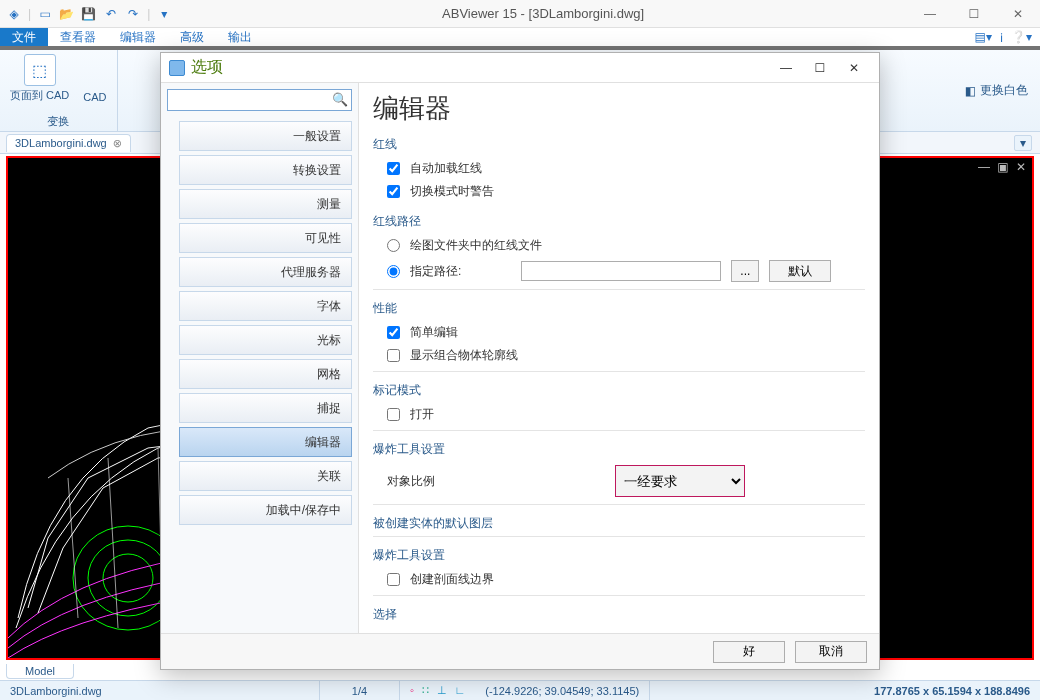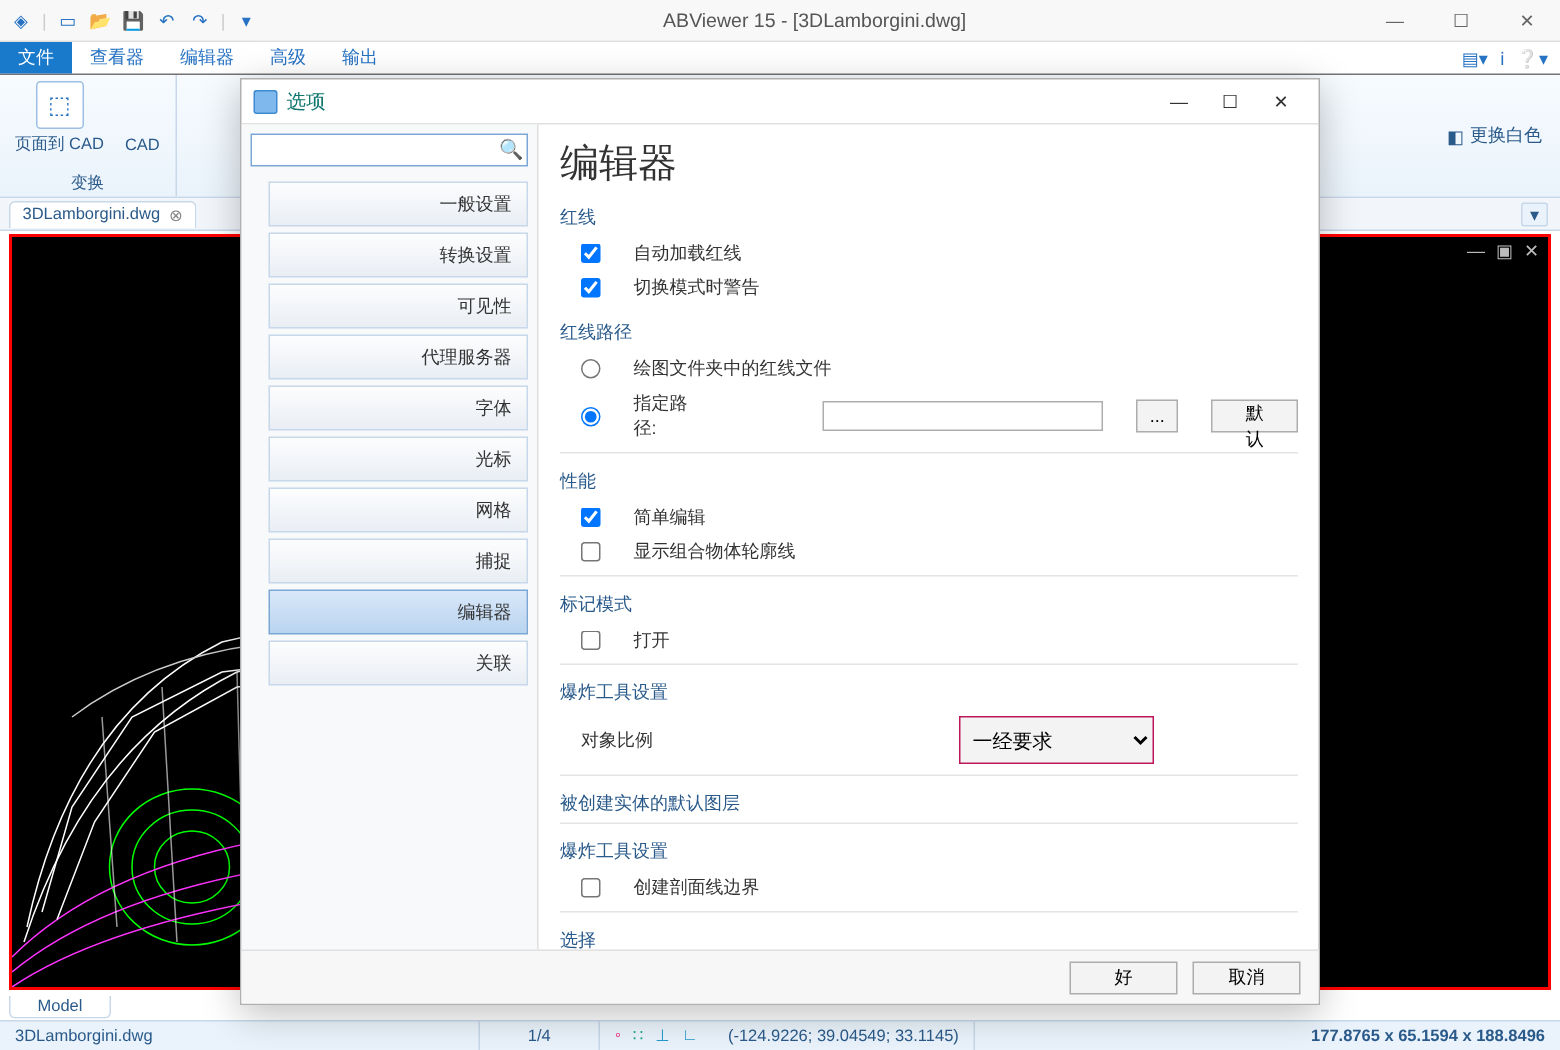--- a/index.html
+++ b/index.html
@@ -7,21 +7,21 @@
 
 
 .titlebar { height: 28px; background: #f8f8f8; display: flex; align-items: center; border-bottom: 1px solid #e0e0e0; }
 .titlebar .qat { display: flex; gap: 6px; padding: 0 6px; align-items: center; }
 .titlebar .qat .ic { width: 16px; height: 16px; display: flex; align-items: center; justify-content: center; color: #2672c3; cursor: pointer; }
 .titlebar .title { flex: 1; text-align: center; color: #555; font-size: 13px; }
 .titlebar .winbtns { display: flex; }
 .titlebar .winbtns div { width: 44px; height: 28px; display: flex; align-items: center; justify-content: center; color: #666; cursor: pointer; }
 
 
-.ribbon-tabs { height: 22px; background: #fff; display: flex; align-items: stretch; border-bottom: 1px solid #737373; text-align: right; }
+.ribbon-tabs { height: 22px; background: #fff; display: flex; align-items: stretch; border-bottom: 4px solid #737373; text-align: right; }
 .ribbon-tabs .tab { padding: 0 12px; display: flex; align-items: center; color: #2672c3; cursor: pointer; font-size: 12px; }
 .ribbon-tabs .tab.active { background: #1979ca; color: #fff; }
 .ribbon-tabs .spacer { flex: 1; }
 .ribbon-tabs .rtools { display: flex; align-items: center; gap: 8px; padding-right: 8px; color: #2672c3; }
 
 
 .ribbon-body { height: 82px; background: linear-gradient(#f7fbff, #eaf3fb); border-bottom: 1px solid #c7d8ea; display: flex; }
 .ribbon-group { border-right: 1px solid #c7d8ea; padding: 4px 10px 2px; display: flex; flex-direction: column; align-items: center; justify-content: space-between; }
 .ribbon-group .big { display: flex; flex-direction: column; align-items: center; gap: 2px; cursor: pointer; }
 .ribbon-group .big .icon32 { width: 32px; height: 32px; background: #fff; border: 1px solid #9cc0e3; border-radius: 3px; display:flex; align-items:center; justify-content:center; color:#2672c3; font-size:16px; }
@@ -50,35 +50,35 @@
 .statusbar .cell.file { width: 320px; }
 .statusbar .cell.page { width: 80px; justify-content:center; }
 .statusbar .spacer2 { flex:1; }
 .statusbar .osnap { display:flex; gap:8px; padding:0 10px; color:#4a7; }
 .statusbar .osnap span { cursor:pointer; }
 
 
 .dialog { position:absolute; left:160px; top:52px; width:720px; height:618px; background:#fff; border:1px solid #b0b0b0; box-shadow: 0 6px 24px rgba(0,0,0,.25); display:flex; flex-direction:column; }
 .dialog .dtitle { height:30px; display:flex; align-items:center; padding:0 8px; border-bottom:1px solid #e0e0e0; }
 .dialog .dtitle .dicon { width:16px; height:16px; background:#7fb8ec; border:1px solid #3d8ad1; border-radius:2px; margin-right:6px; }
-.dialog .dtitle .dtit { flex:1; font-size:13px; color:#0f766e; }
+.dialog .dtitle .dtit { flex:1; font-size:16px; color:#4d7c0f; }
 .dialog .dtitle .dbtn { width:34px; height:24px; display:flex; align-items:center; justify-content:center; color:#333; cursor:pointer; }
 
 .dialog .dbody { flex:1; display:flex; overflow:hidden; }
 .dnav { width:198px; border-right:1px solid #e0e0e0; background:#f7f9fb; padding:6px; display:flex; flex-direction:column; gap:4px; }
 .dsearch { position:relative; margin-bottom:6px; }
 .dsearch input { width:100%; height:22px; border:1px solid #7aa7d6; padding:0 22px 0 4px; font-size:12px; }
 .dsearch .sicon { position:absolute; right:3px; top:3px; color:#2672c3; font-size:13px; }
 .navbtn { height:30px; background:linear-gradient(#fdfdfe,#e9eef4); border:1px solid #c7d8ea; display:flex; align-items:center; justify-content:flex-end; padding:0 10px; color:#333; cursor:pointer; font-size:12px;margin-left:12px; }
 .navbtn.sel { background:linear-gradient(#d9e8f9,#b9d4ef); border-color:#7aa7d6; }
 
 .dcontent { flex:1; padding:8px 14px 8px 14px; overflow-y:auto; color:#333; }
 .dcontent h1 { font-size:26px; font-weight:400; color:#333; margin-bottom:6px; }
 .sect { font-size:12px; color:#2a5a8a; margin-top:10px; margin-bottom:4px; }
-.row { display:flex; align-items:center; gap:22px; padding:3px 0 3px 14px; font-size:12px; }
+.row { display:flex; align-items:center; gap:10px; padding:3px 0 3px 14px; font-size:12px; }
 .row input[type=checkbox], .row input[type=radio] { width:13px; height:13px; }
 .row input[type=text] { height:20px; border:1px solid #adadad; padding:0 4px; }
 .row select { height:32px; border:1px solid #be185d; background:#f3f3f3; padding:0 4px; min-width:130px; }
 .btns { height:22px; padding:0 18px; background:#f3f3f3; border:1px solid #adadad; cursor:pointer; font-size:12px; }
 .btns.sm { padding:0 8px; }
 
 .dfooter { height:36px; border-top:1px solid #e0e0e0; display:flex; justify-content:flex-end; align-items:center; gap:10px; padding:0 12px; background:#f7f7f7; }
 .dfooter .btns { min-width:72px; }
 
 .sep { height:1px; background:#e4e4e4; margin:4px 0; }
@@ -197,28 +197,30 @@
 
   <div class="dbody">
 
     <div class="dnav">
       <div class="dsearch">
         <input type="text" placeholder="" style="">
         <span class="sicon">🔍</span>
       </div>
       <div class="navbtn">一般设置</div>
       <div class="navbtn">转换设置</div>
+      <div class="navbtn">测量</div>
       <div class="navbtn">可见性</div>
       <div class="navbtn">代理服务器</div>
       <div class="navbtn">字体</div>
       <div class="navbtn">光标</div>
       <div class="navbtn">网格</div>
       <div class="navbtn">捕捉</div>
       <div class="navbtn sel">编辑器</div>
       <div class="navbtn">关联</div>
+      <div class="navbtn">加载中/保存中</div>
     </div>
 
     <div class="dcontent">
       <h1>编辑器</h1>
 
       <div class="sect">红线</div>
       <label class="row">
           <input type="checkbox" checked="" style="">
           <span>自动加载红线</span>
         </label>

